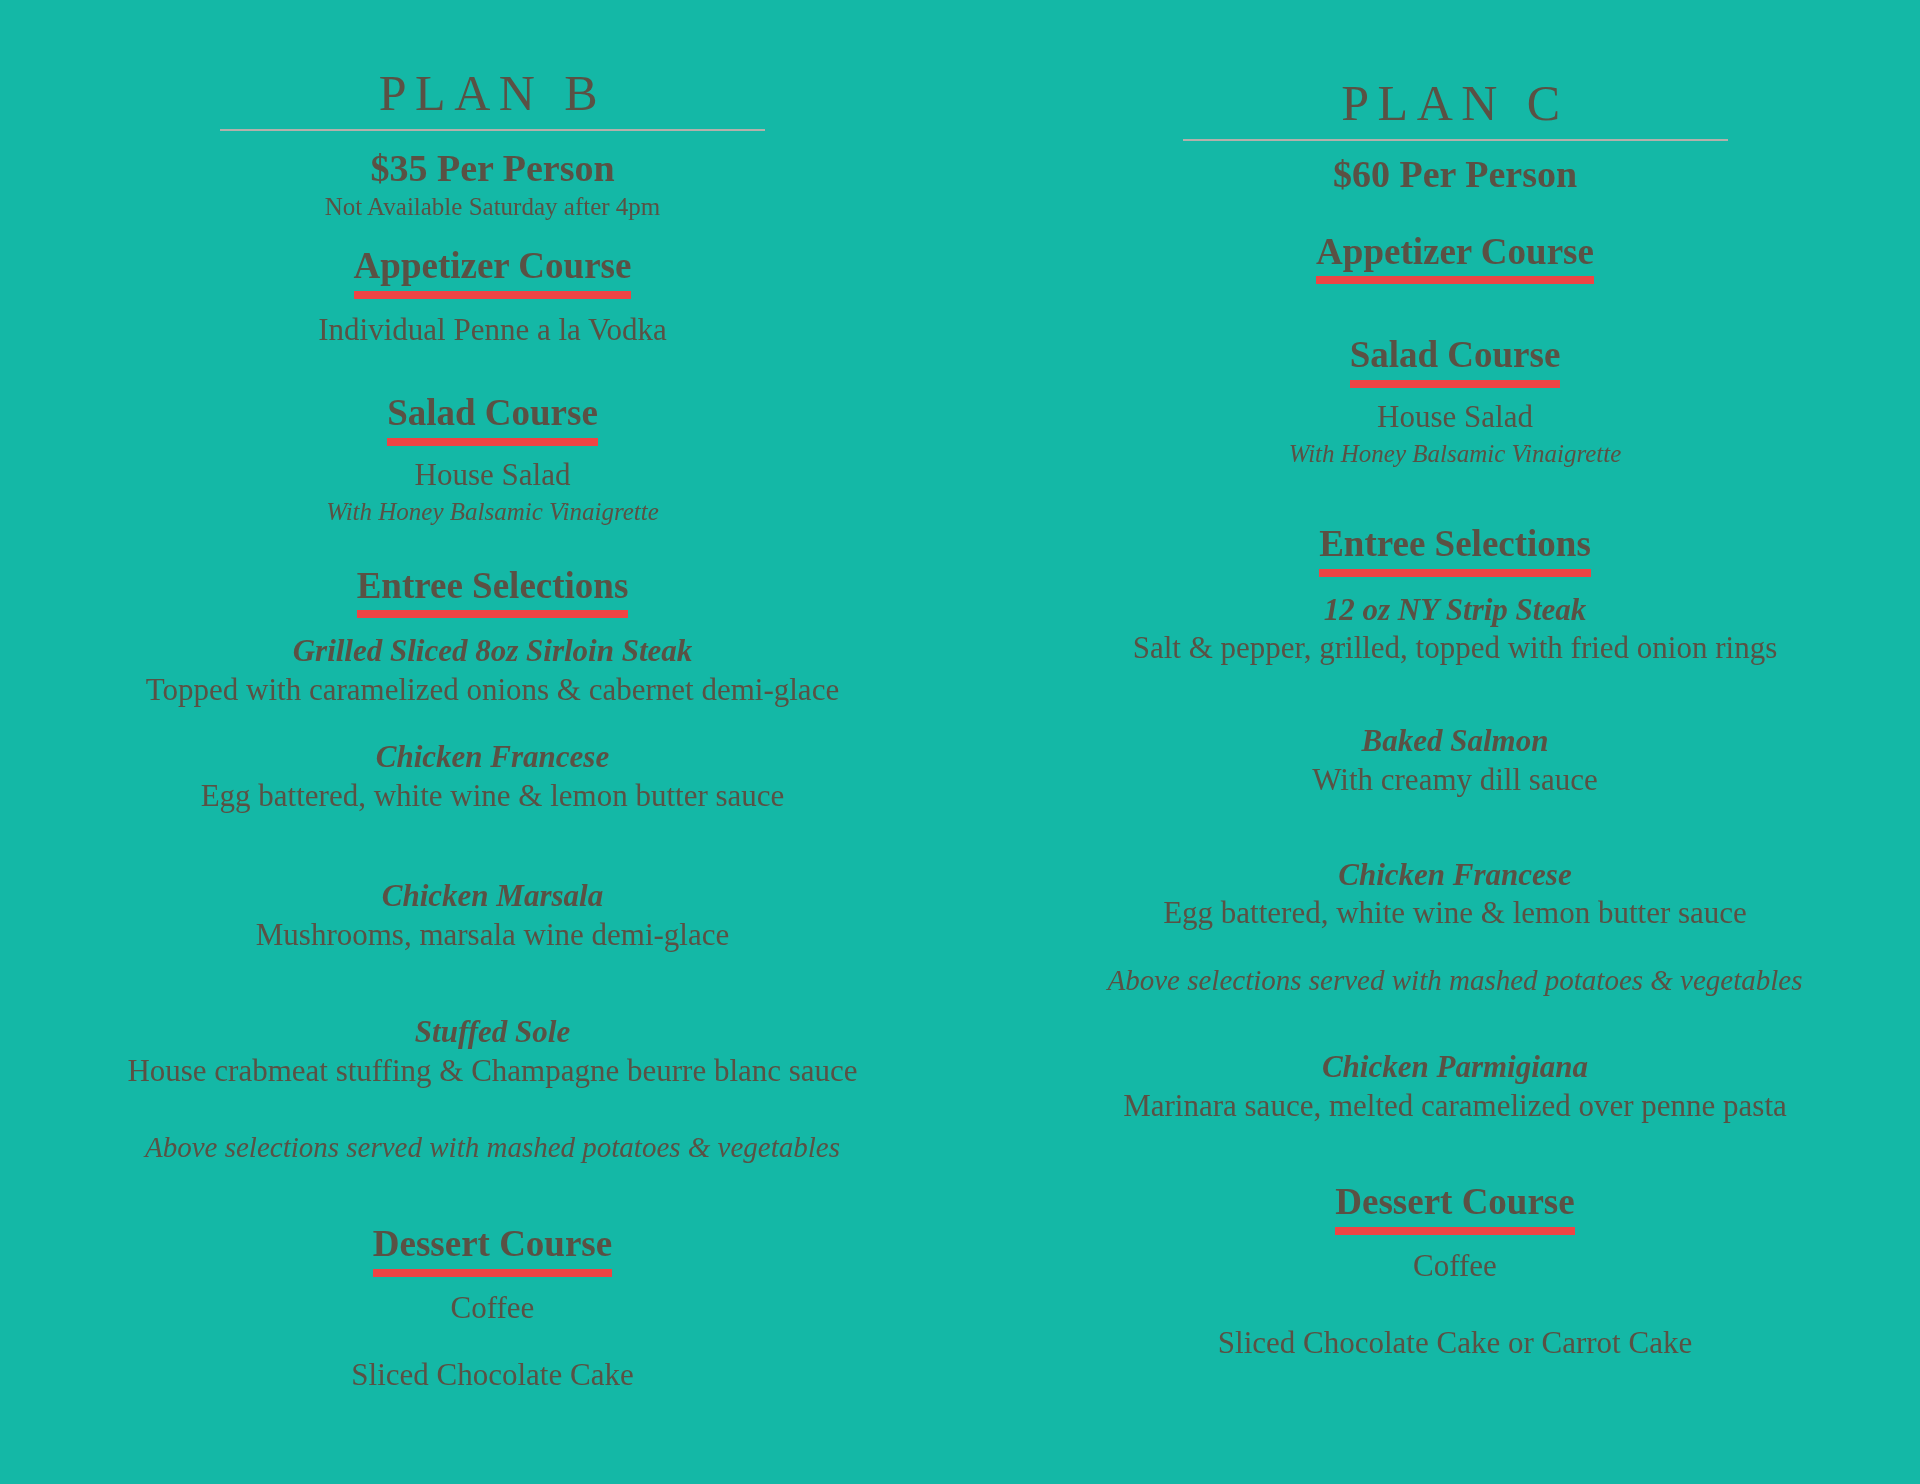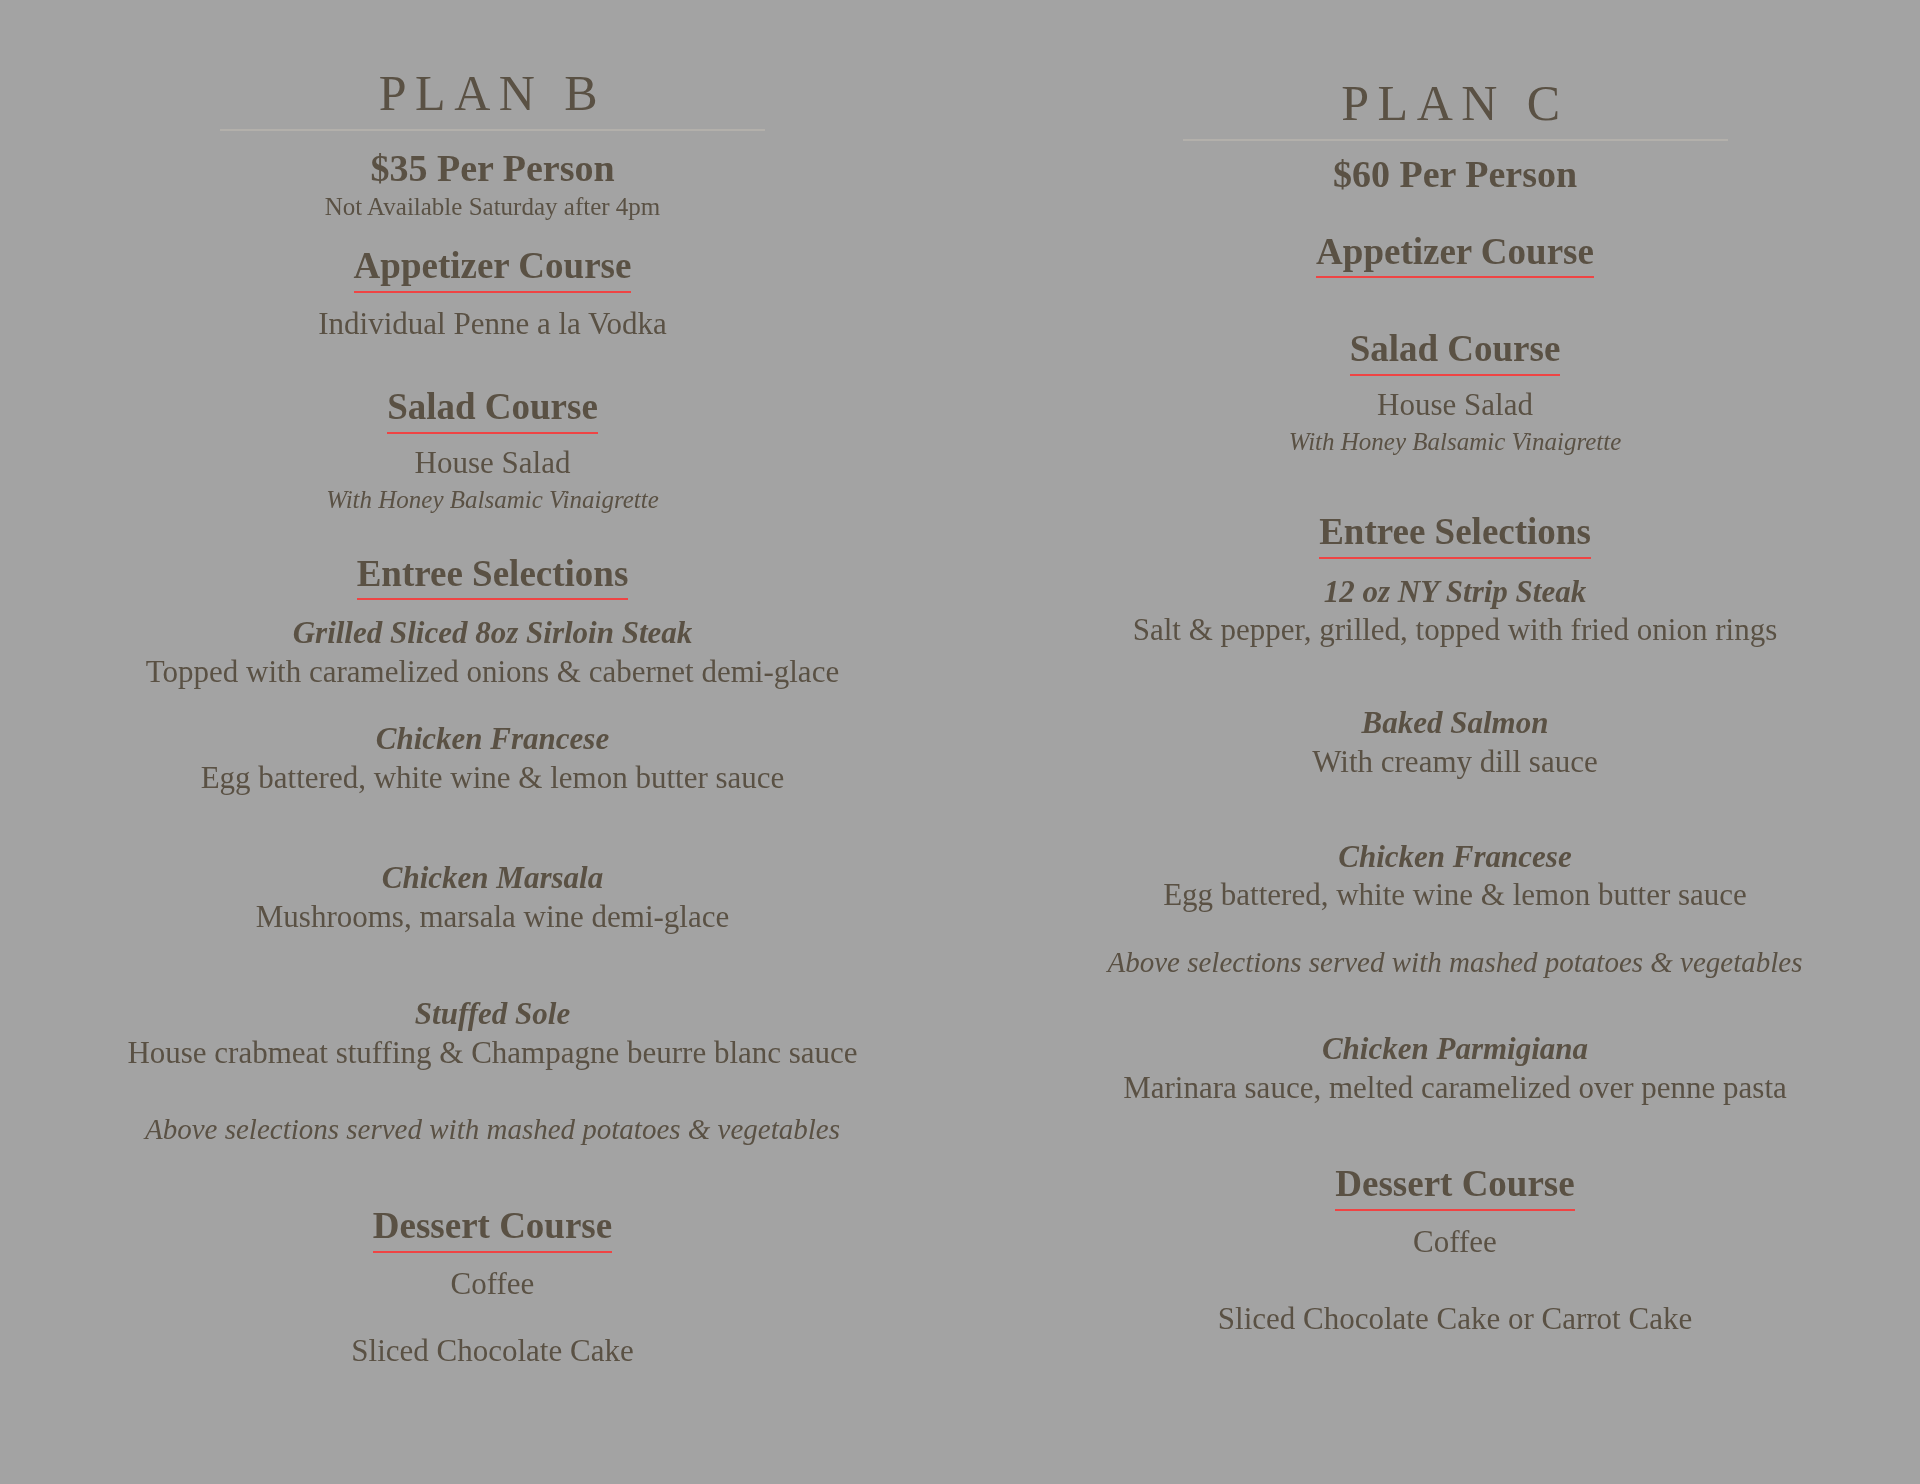--- a/index.html
+++ b/index.html
@@ -1,21 +1,21 @@
 <!DOCTYPE html>
 <html><head>
 <meta charset="utf-8">
 <style>
   * { margin: 0; padding: 0; box-sizing: border-box; }
   html, body { background: #ffffff; }
   .page {
     position: relative;
     width: 1920px;
     height: 1484px;
-    background: #a3a3a3;
+    background: #14b8a6;
     font-family: "Liberation Serif", "DejaVu Serif", serif;
     color: #5a5144;
     overflow: hidden;
   }
   .column {
     position: absolute;
     top: 0;
     text-align: center;
   }
   .column.left  { left: 40px;   width: 905px; }
@@ -43,21 +43,21 @@
     font-size: 25px;
     line-height: 1.15;
   }
   .section-heading {
     font-size: 37px;
     line-height: 1.15;
     font-weight: bold;
   }
   .section-heading .underlined {
     display: inline-block;
-    border-bottom: 2px solid #ef4444;
+    border-bottom: 8px solid #ef4444;
     padding-bottom: 3px;
   }
   .menu-line {
     font-size: 31px;
     line-height: 1.2;
   }
   .small-italic {
     font-size: 25px;
     line-height: 1.2;
     font-style: italic;

